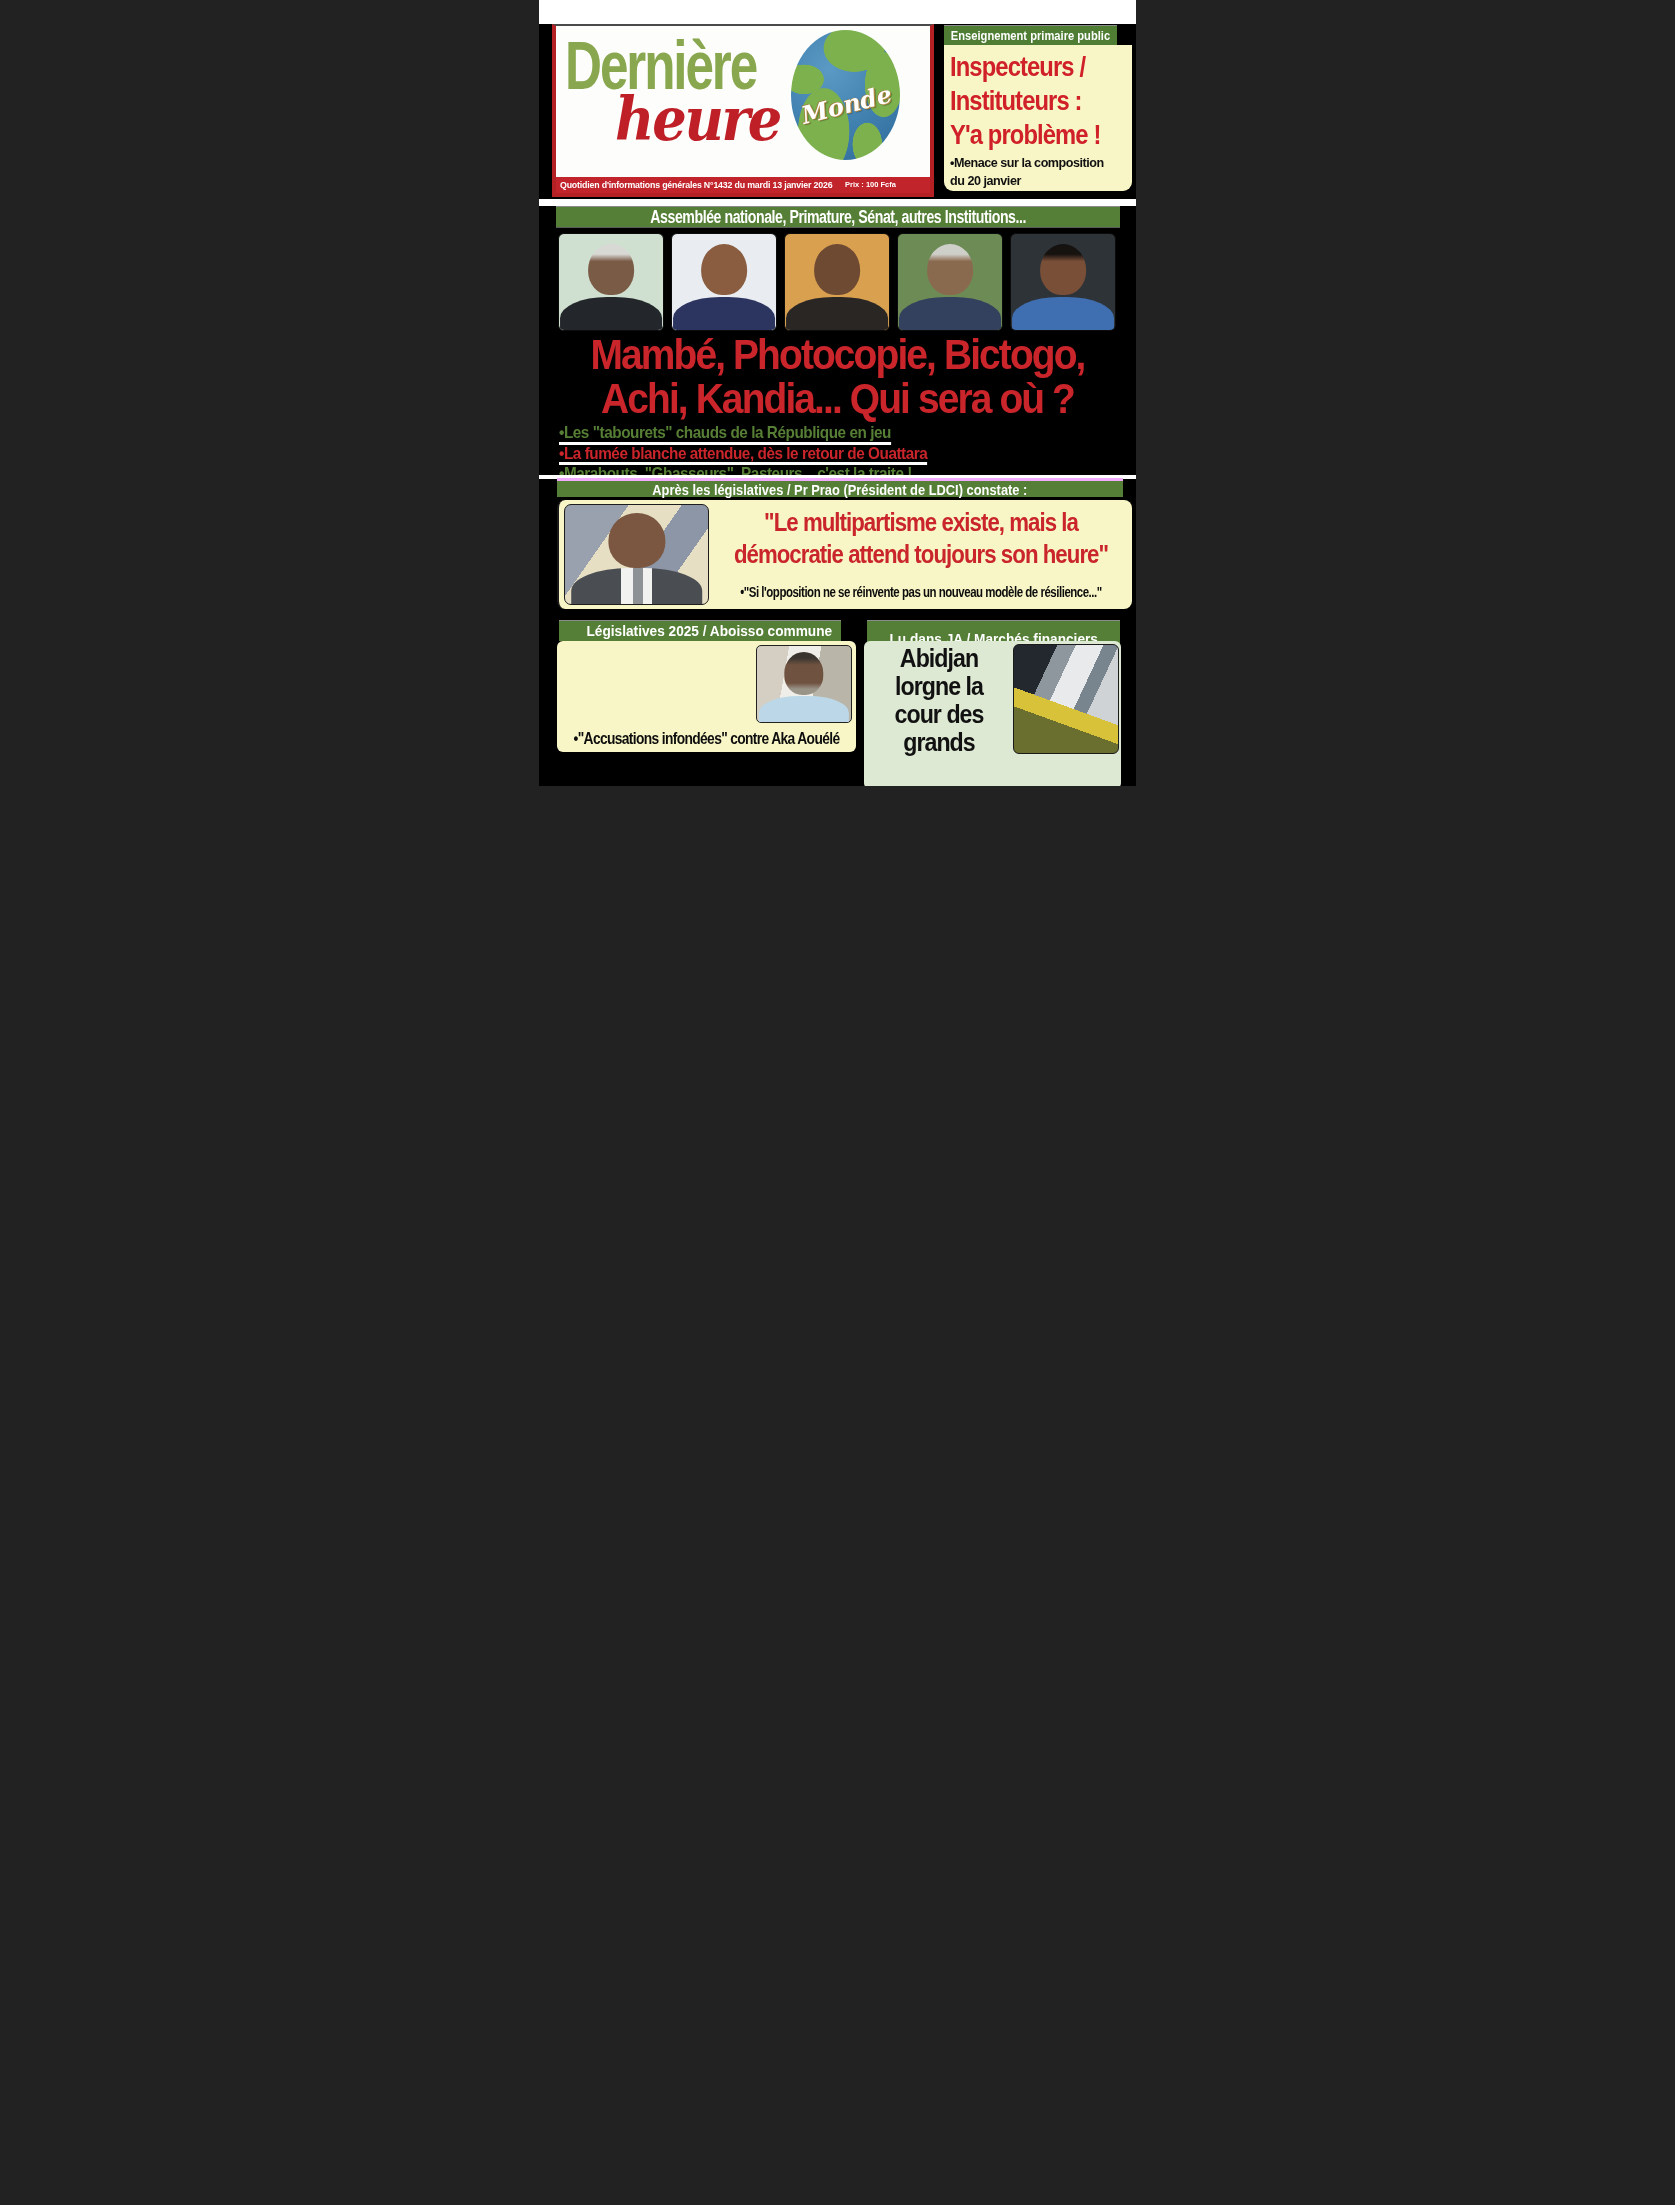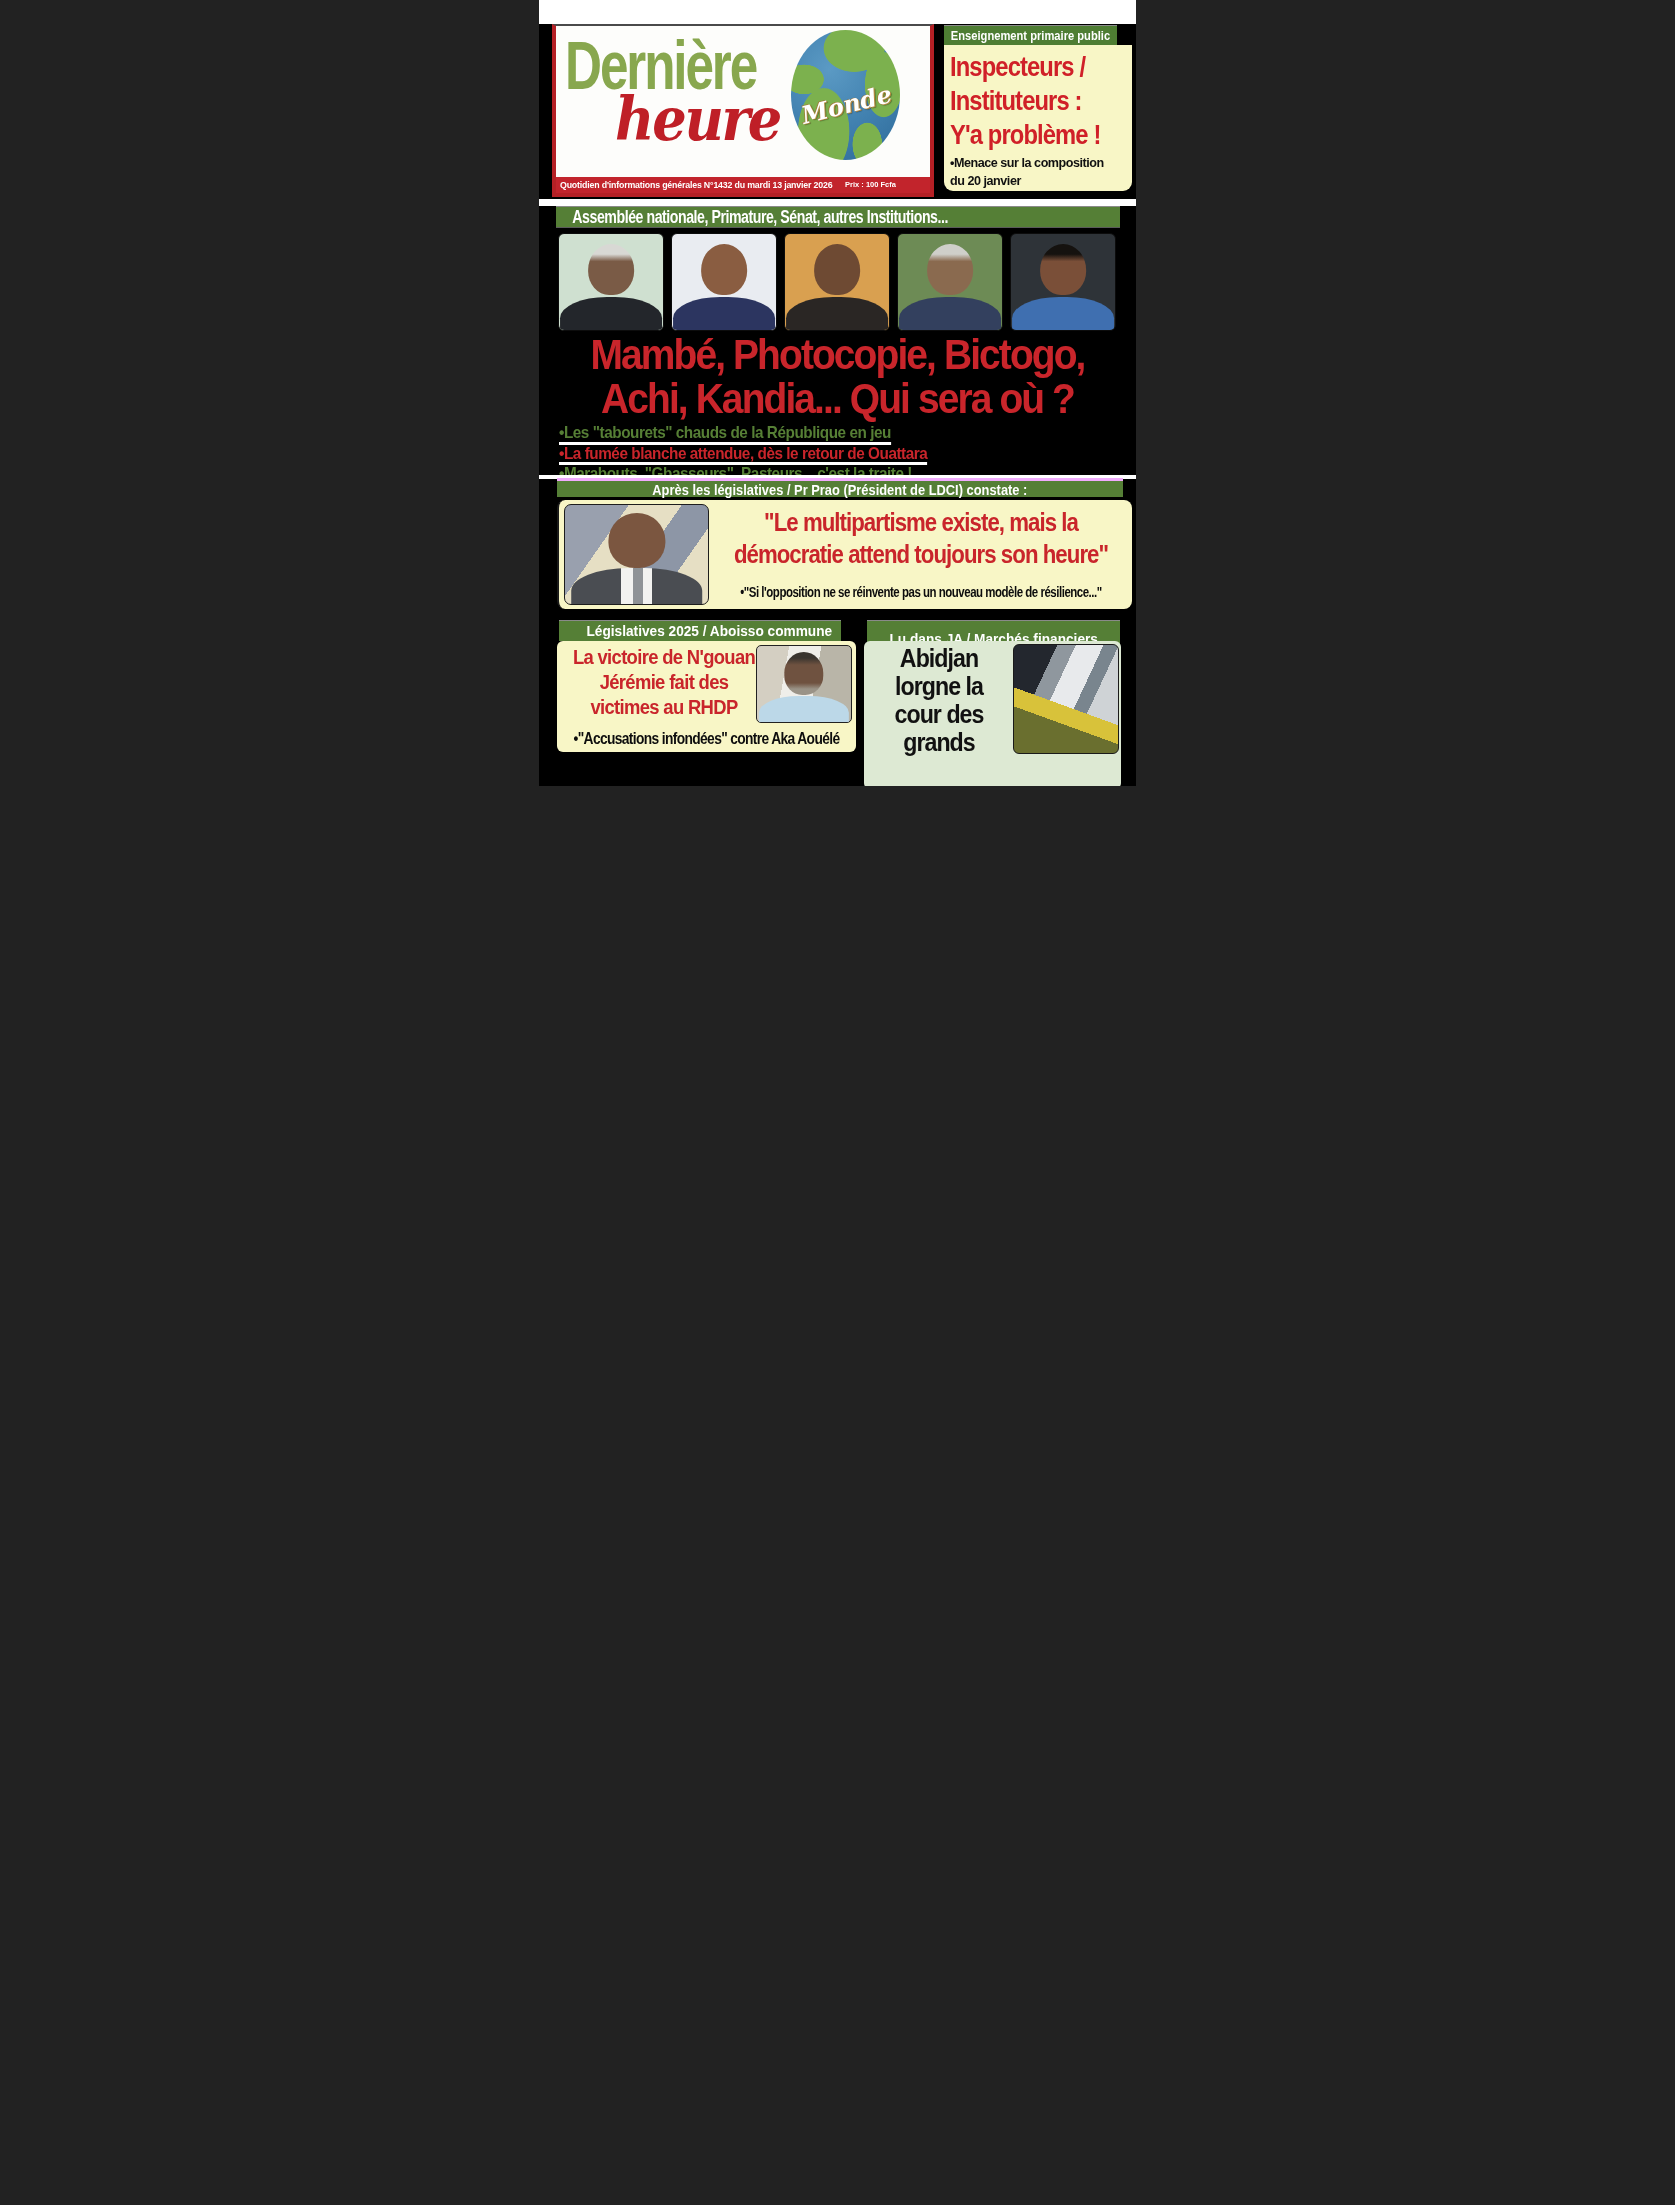--- a/index.html
+++ b/index.html
@@ -46,21 +46,21 @@
   .edu-sub { color:#111; font-weight:bold; font-size:13.4px; line-height:15.4px; letter-spacing:-0.5px;
     transform:scaleX(.94); transform-origin:left center; white-space:nowrap; margin-top:3px; }
 
   
   .strip1 { position:absolute; left:0; top:199px; width:597px; height:7px; background:#fff; }
   .strip2 { position:absolute; left:0; top:475px; width:597px; height:4px; background:#fff; }
 
   
   .inst-bar { position:absolute; left:17px; top:206px; width:564px; height:22.4px; background:#557f36;
     border-top:1.5px solid #8a8a8a; border-bottom:1.5px solid #5a5a5a;
-    display:flex; align-items:center; justify-content:flex-start; }
+    display:flex; align-items:center; justify-content:center; }
   .inst-bar span { color:#fff; font-weight:bold; font-size:15.4px; white-space:nowrap;
     transform:scaleX(.92) scaleY(1.15); letter-spacing:-0.5px; }
 
   
   .photos { position:absolute; left:19.4px; top:233px; width:578px; height:98px; display:flex; gap:7px; }
   .portrait { position:relative; width:106px; height:98px; border-radius:6px; border:1px solid #0c0c0c;
     overflow:hidden; background:var(--bg); }
   .portrait::before { content:""; position:absolute; left:50%; top:10%; width:44%; height:54%;
     transform:translateX(-50%); border-radius:50% 50% 46% 46%;
     background:linear-gradient(var(--hair) 0 20%, var(--skin) 34%); }
@@ -213,25 +213,20 @@
       <div>"Le multipartisme existe, mais la</div>
       <div>démocratie attend toujours son heure"</div>
     </div>
     <div class="quote-sub">•"Si l'opposition ne se réinvente pas un nouveau modèle de résilience..."</div>
   </div>
 
   <div class="bl-kicker">
     <span>Législatives 2025 / Aboisso commune</span>
   </div>
   <div class="bl-box">
-    <div class="bl-head">
-      <div>La victoire de N'gouan</div>
-      <div>Jérémie fait des</div>
-      <div>victimes au RHDP</div>
-    </div>
     <div class="bl-photo"></div>
     <div class="bl-sub">•"Accusations infondées" contre Aka Aouélé</div>
   </div>
 
   <div class="br-kicker">
     <span>Lu dans JA / Marchés financiers</span>
   </div>
   <div class="br-box">
     <div class="br-head">
       <div>Abidjan</div>

